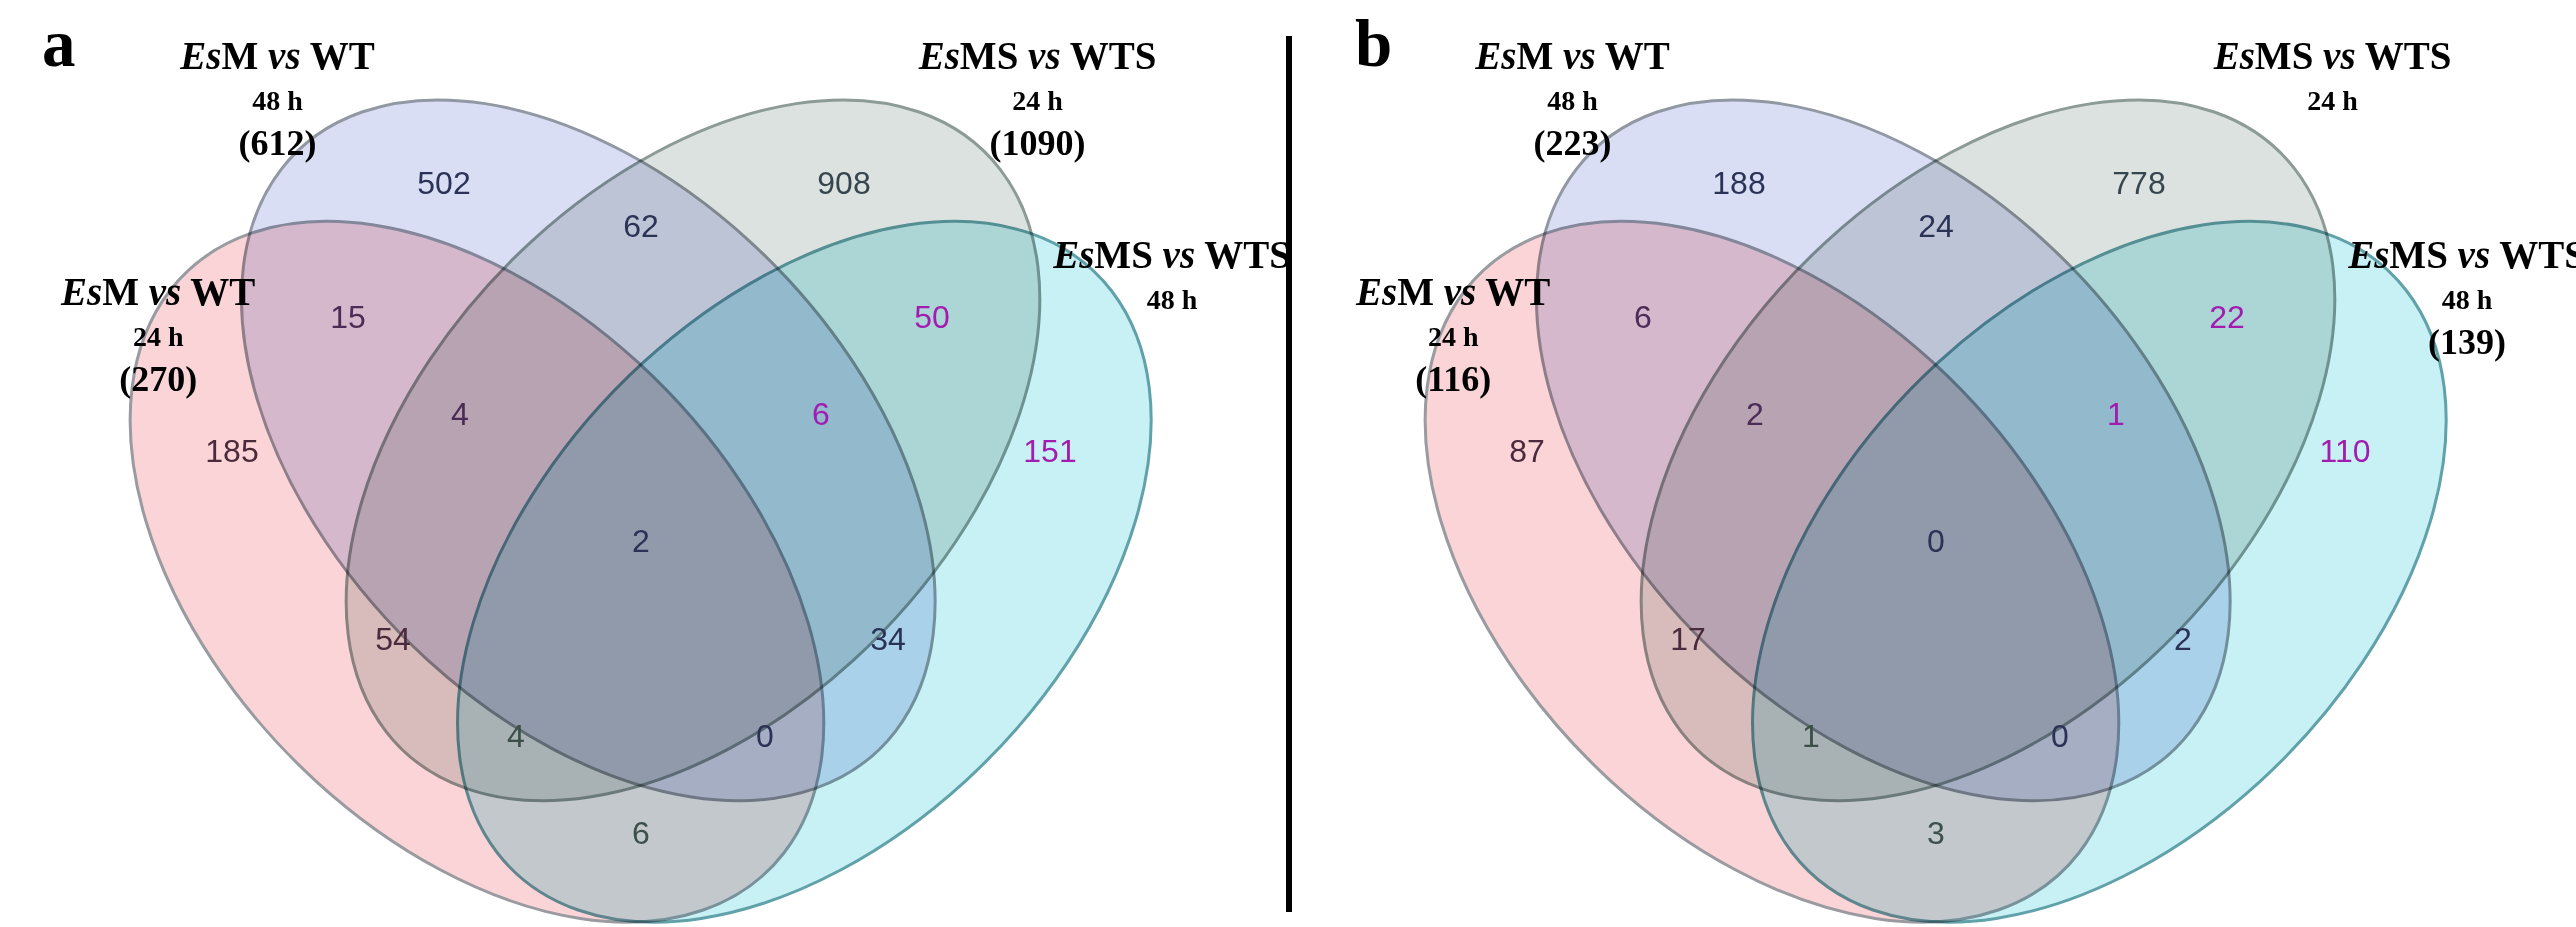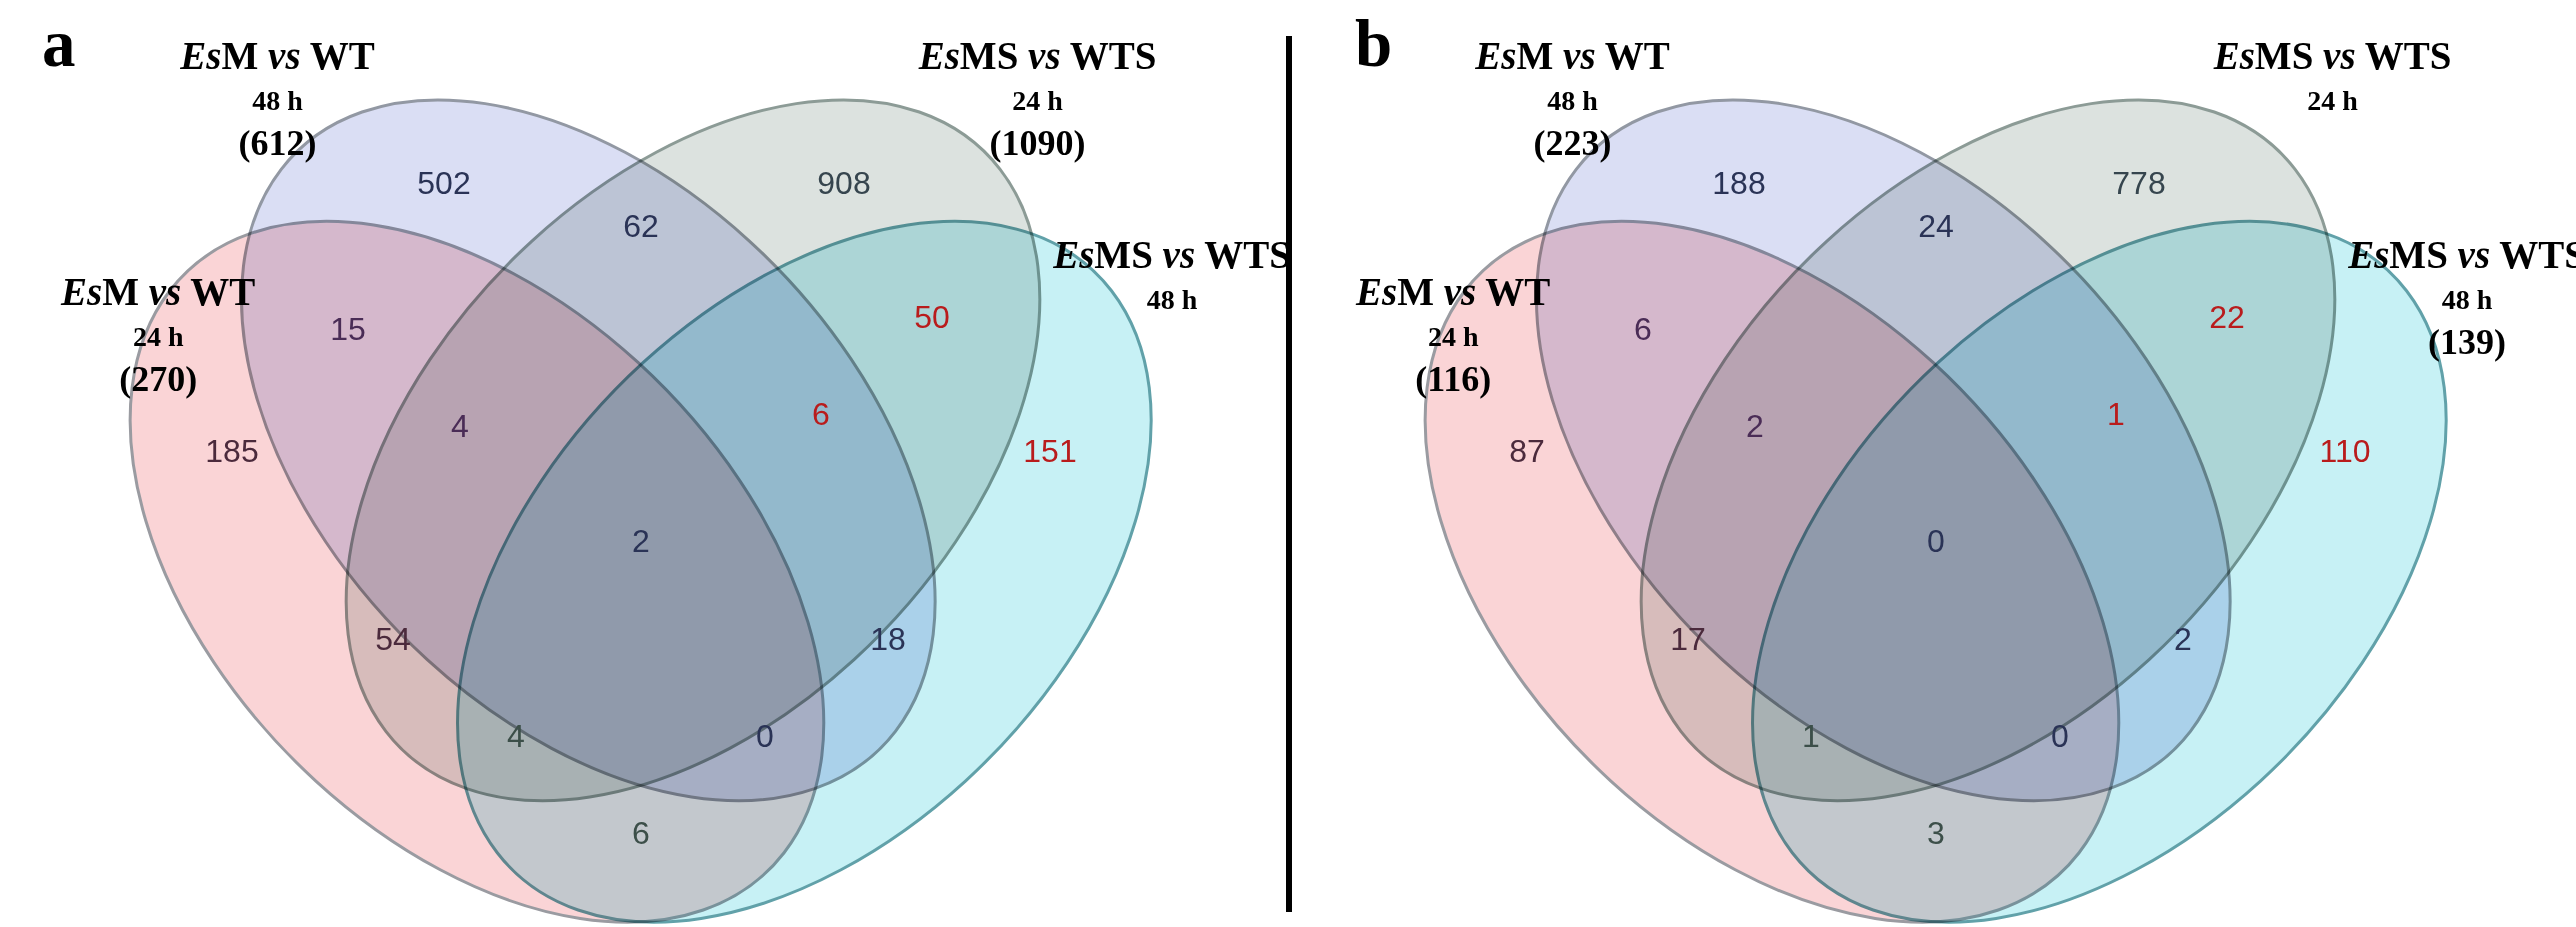--- a/index.html
+++ b/index.html
@@ -37,24 +37,24 @@
   .sl-tr{left:843px;top:33px;width:389px;}
   .sl-l{left:-8.3px;top:269px;width:333px;}
   .sl-r{left:1002px;top:232px;width:340px;}
   .num{
     position:absolute;transform:translate(-50%,-50%);
     font:400 32px/1 "Liberation Sans",sans-serif;
     white-space:nowrap;
   }
   
   .n-A,.n-AC{color:#4B2A3C;}
-  .n-AB,.n-ABC{color:#4A2C56;margin-top:12px;}
+  .n-AB,.n-ABC{color:#4A2C56;}
   .n-B,.n-BC,.n-BD,.n-ABD,.n-ABCD{color:#2A3356;}
   .n-C{color:#36454E;}
-  .n-D,.n-CD,.n-BCD{color:#b91c1c;}
+  .n-D,.n-CD,.n-BCD{color:#a21caf;}
   .n-AD,.n-ACD{color:#3C4F49;}
   
   .p-A   {left:232px; top:451px;}
   .p-B   {left:444px; top:183px;}
   .p-C   {left:844px;top:183px;}
   .p-D   {left:1050px;top:451px;}
   .p-AB  {left:348px; top:317px;}
   .p-AC  {left:393px; top:639px;}
   .p-AD  {left:641px; top:833px;}
   .p-BC  {left:641px; top:226px;}
@@ -107,21 +107,21 @@
     </div>
 
     <span class="num n-A p-A">185</span>
     <span class="num n-B p-B">502</span>
     <span class="num n-C p-C">908</span>
     <span class="num n-D p-D">151</span>
     <span class="num n-AB p-AB">15</span>
     <span class="num n-AC p-AC">54</span>
     <span class="num n-AD p-AD">6</span>
     <span class="num n-BC p-BC">62</span>
-    <span class="num n-BD p-BD">18</span>
+    <span class="num n-BD p-BD">34</span>
     <span class="num n-CD p-CD">50</span>
     <span class="num n-ABC p-ABC">4</span>
     <span class="num n-ABD p-ABD">0</span>
     <span class="num n-ACD p-ACD">4</span>
     <span class="num n-BCD p-BCD">6</span>
     <span class="num n-ABCD p-ABCD">2</span>
   </section>
 
   <div class="divider"></div>
 

